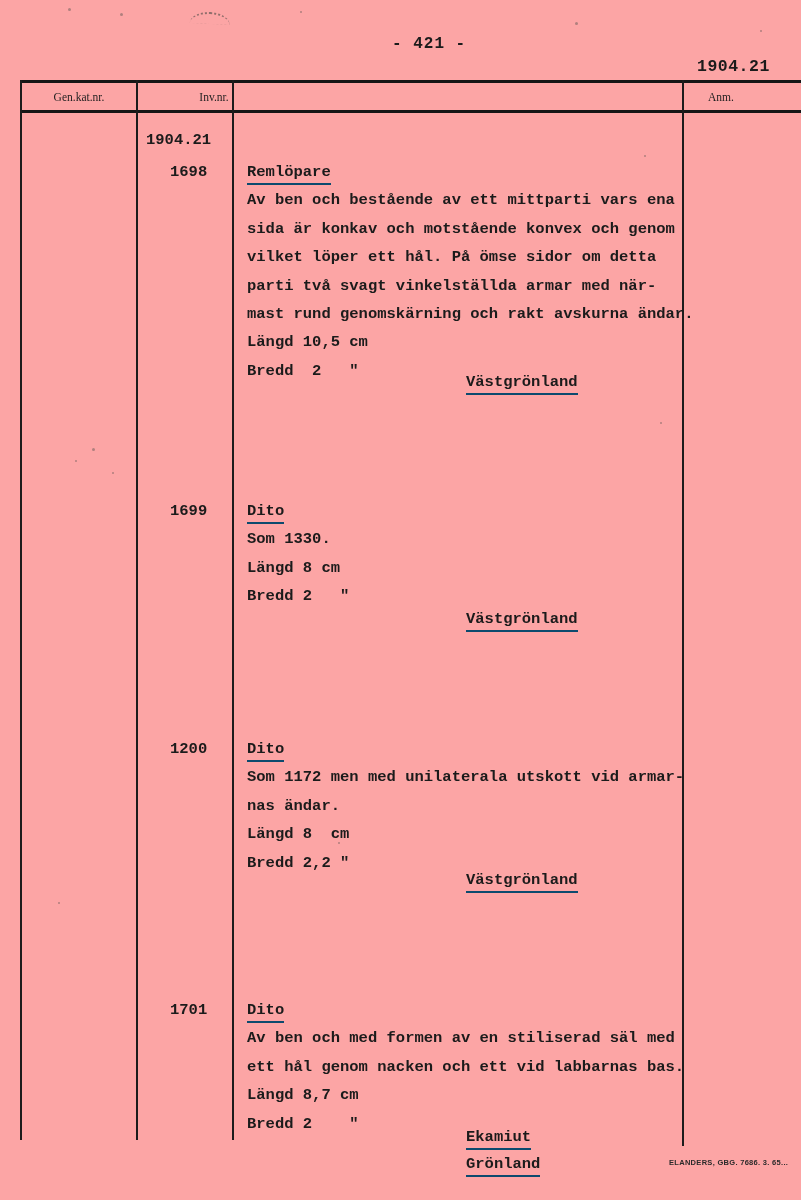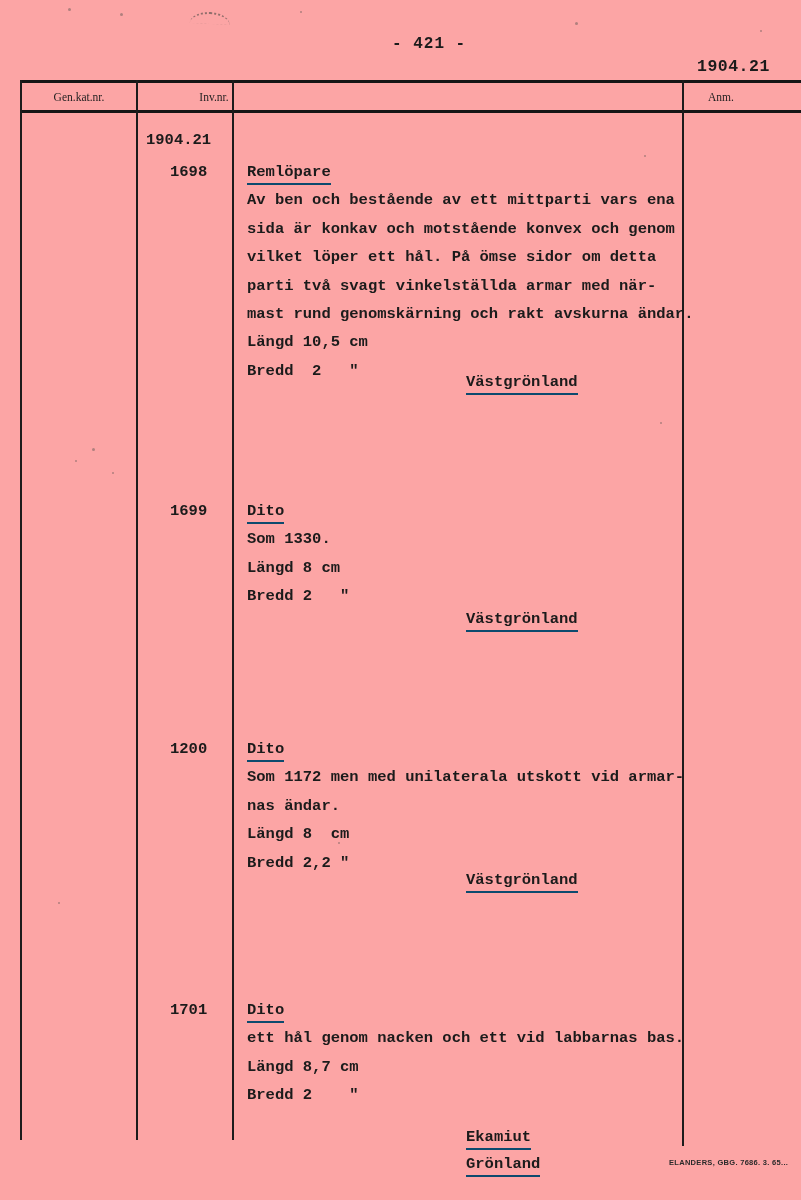--- a/index.html
+++ b/index.html
@@ -150,20 +150,21 @@
     </div>
     <div class="prov" style="top:132px">
       <div class="line"><span class="u">Västgrönland</span></div>
     </div>
   </div>
 
   <div class="entry" style="top:996px">
     <div class="inv">1701</div>
     <div class="desc">
       <div class="line"><span class="u">Dito</span></div>
+      <div class="line">Av ben och med formen av en stiliserad säl med</div>
       <div class="line">ett hål genom nacken och ett vid labbarnas bas.</div>
       <div class="line">Längd 8,7 cm</div>
       <div class="line">Bredd 2    "</div>
     </div>
     <div class="prov" style="top:128px">
       <div class="line"><span class="u">Ekamiut</span></div>
       <div class="line"><span class="u">Grönland</span></div>
     </div>
   </div>
 

